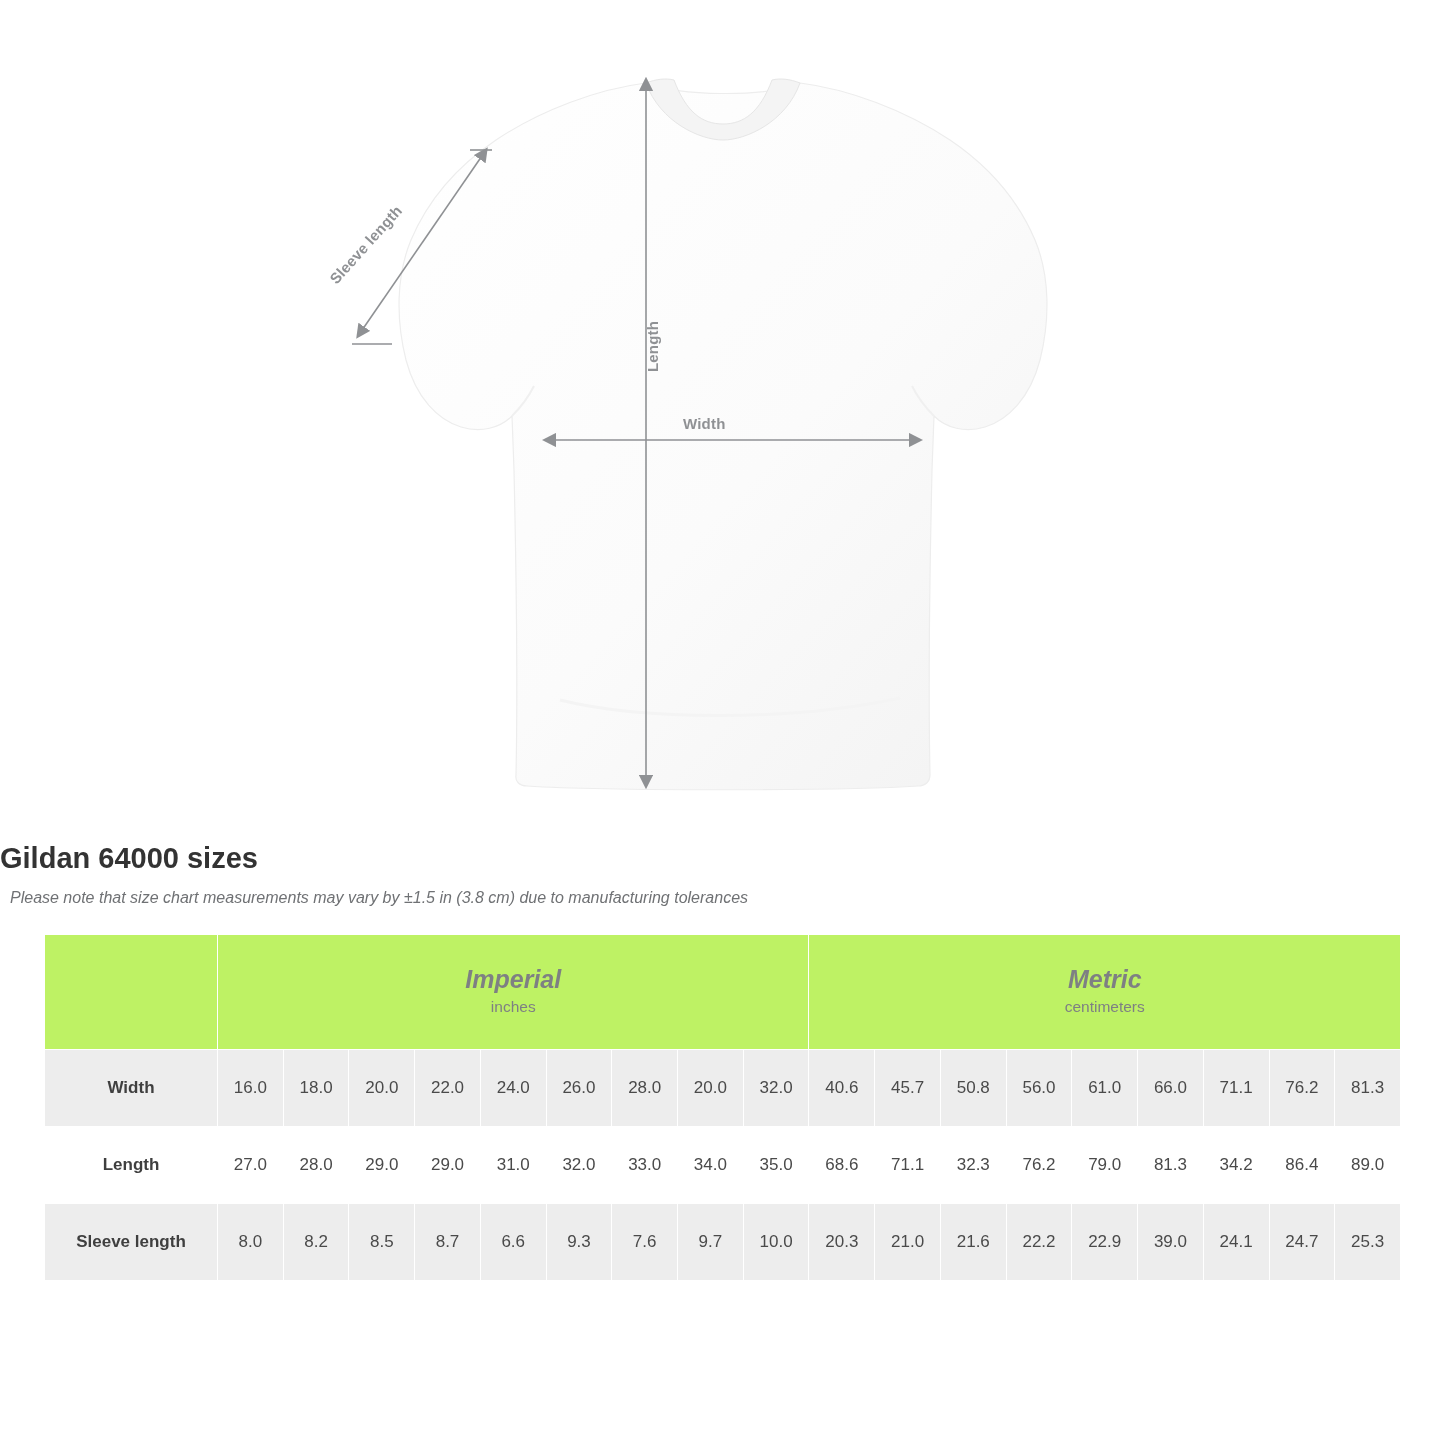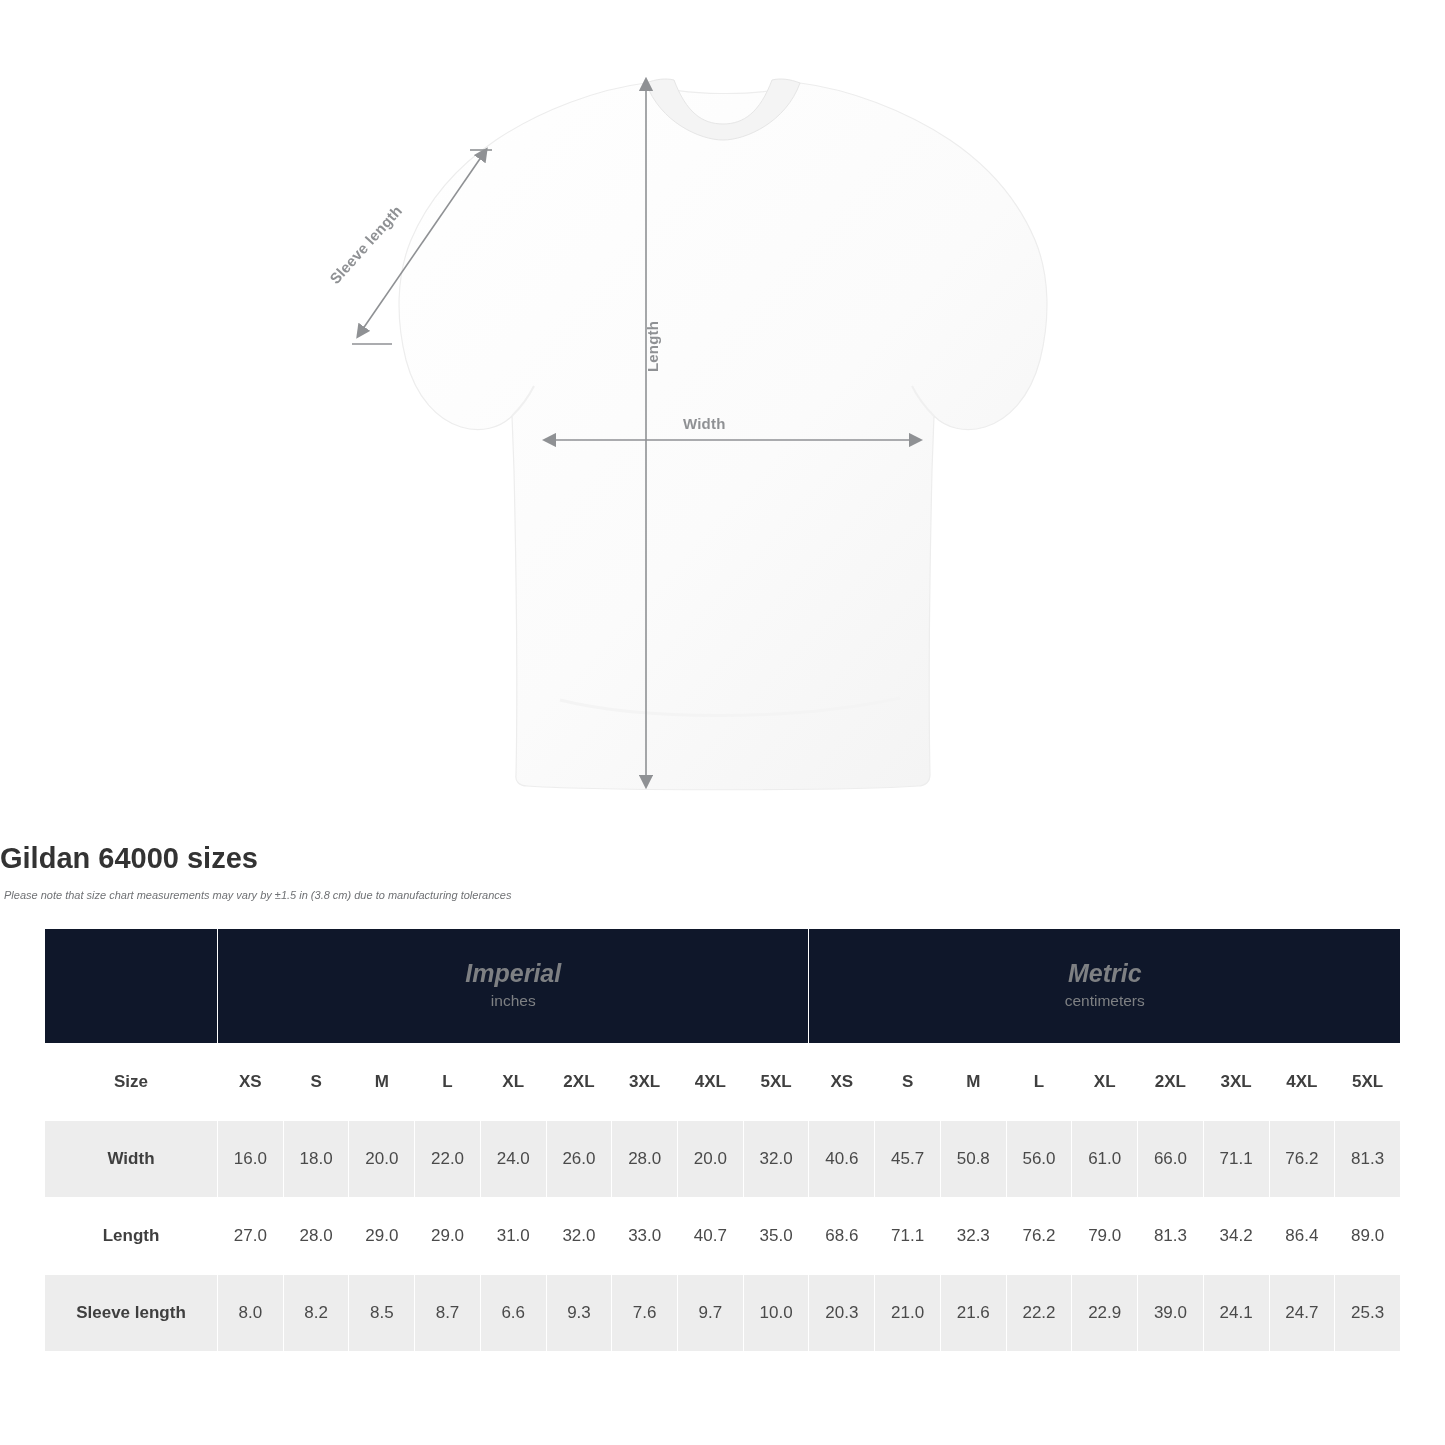--- a/index.html
+++ b/index.html
@@ -55,44 +55,44 @@
   #heading-block {
     margin-top: 12px;
   }
   #chart-title {
     font-size: 29px;
     font-weight: bold;
     color: #333333;
     margin: 0 0 14px 0;
   }
   #chart-note {
-    font-size: 11px;
+    font-size: 16px;
     font-style: italic;
     color: #6f7174;
-    margin: 4px;
+    margin: 10px;
   }
 
   
   #size-table-wrap {
     margin-top: 27px;
     padding: 0 44px;
   }
   table {
     border-collapse: collapse;
     width: 100%;
     table-layout: fixed;
   }
   td, th {
     border: 1px solid #ffffff;
     text-align: center;
     font-size: 17px;
     color: #4a4a4a;
   }
   .sys-header td {
-    background: #0f172a;
+    background: #bef264;
     height: 112px;
     vertical-align: middle;
   }
   .sys-name {
     font-size: 25px;
     font-weight: bold;
     font-style: italic;
     color: #7e8083;
     line-height: 1.25;
   }
@@ -209,41 +209,20 @@
         <tr class="sys-header">
           <td class="firstcol"></td>
           <td colspan="9">
             <div class="sys-name">Imperial</div>
             <div class="sys-unit">inches</div>
           </td>
           <td colspan="9">
             <div class="sys-name">Metric</div>
             <div class="sys-unit">centimeters</div>
           </td>
-        </tr>
-        <tr class="row-size">
-          <td class="firstcol rowlabel">Size</td>
-          <td class="colhead">XS</td>
-          <td class="colhead">S</td>
-          <td class="colhead">M</td>
-          <td class="colhead">L</td>
-          <td class="colhead">XL</td>
-          <td class="colhead">2XL</td>
-          <td class="colhead">3XL</td>
-          <td class="colhead">4XL</td>
-          <td class="colhead">5XL</td>
-          <td class="colhead">XS</td>
-          <td class="colhead">S</td>
-          <td class="colhead">M</td>
-          <td class="colhead">L</td>
-          <td class="colhead">XL</td>
-          <td class="colhead">2XL</td>
-          <td class="colhead">3XL</td>
-          <td class="colhead">4XL</td>
-          <td class="colhead">5XL</td>
         </tr>
         <tr class="row-alt">
           <td class="firstcol rowlabel">Width</td>
           <td>16.0</td>
           <td>18.0</td>
           <td>20.0</td>
           <td>22.0</td>
           <td>24.0</td>
           <td>26.0</td>
           <td>28.0</td>
@@ -261,21 +240,21 @@
         </tr>
         <tr class="row-white">
           <td class="firstcol rowlabel">Length</td>
           <td>27.0</td>
           <td>28.0</td>
           <td>29.0</td>
           <td>29.0</td>
           <td>31.0</td>
           <td>32.0</td>
           <td>33.0</td>
-          <td>40.7</td>
+          <td>34.0</td>
           <td>35.0</td>
           <td>68.6</td>
           <td>71.1</td>
           <td>32.3</td>
           <td>76.2</td>
           <td>79.0</td>
           <td>81.3</td>
           <td>34.2</td>
           <td>86.4</td>
           <td>89.0</td>

